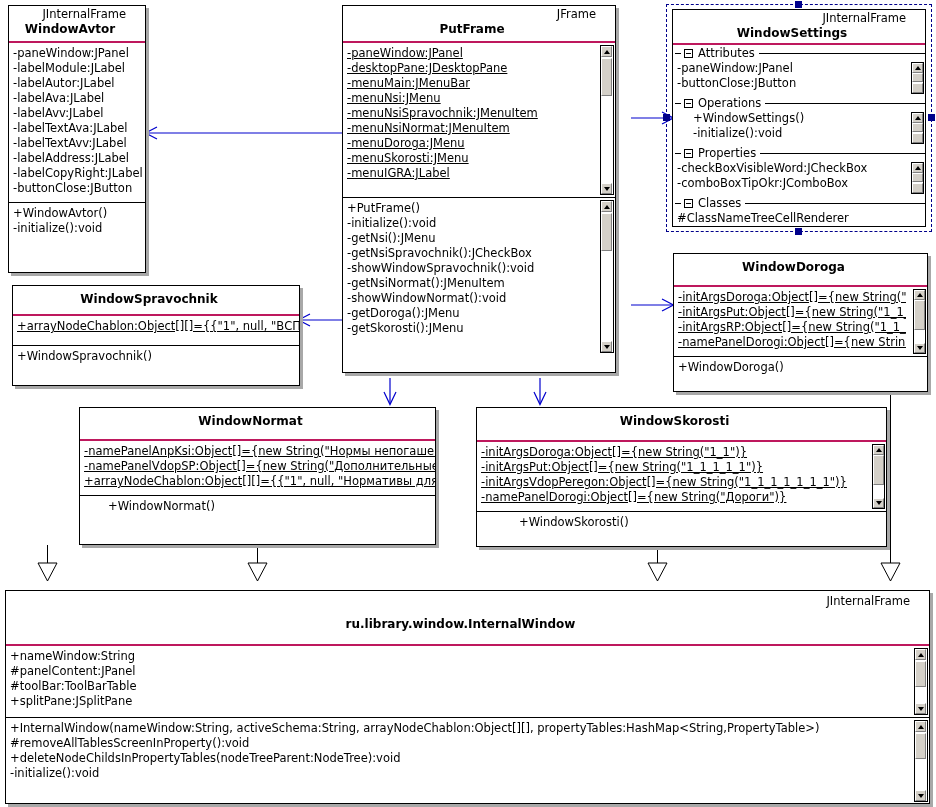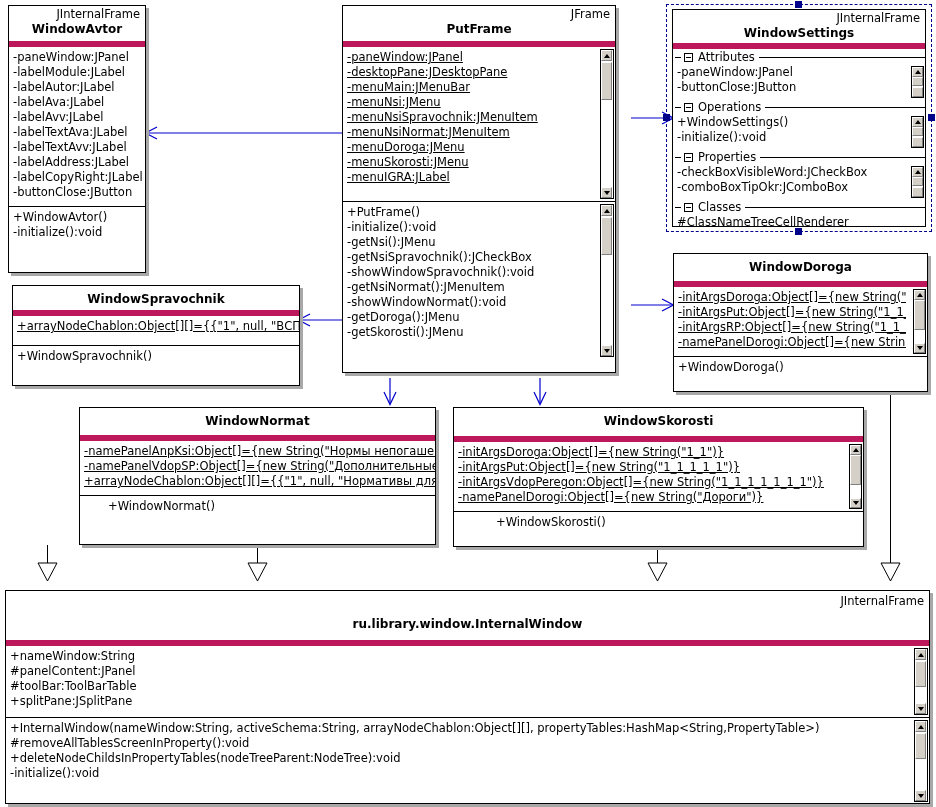--- a/index.html
+++ b/index.html
@@ -41,22 +41,22 @@
   .handle {
     position: absolute;
     width: 7px;
     height: 7px;
     background: #00008b;
     border: 1px solid #00008b;
     box-sizing: border-box;
   }
 
   .uml-head {
-    padding: 2px 5px 4px 5px;
-    border-bottom: 6px solid #be185d;
+    padding: 2px 19px 4px 5px;
+    border-bottom: 2px solid #be185d;
     box-sizing: border-box;
   }
   .stereo {
     text-align: right;
     font-size: 11.5px;
     line-height: 13px;
     white-space: nowrap;
   }
   .cname {
     text-align: center;
@@ -344,21 +344,21 @@
         <div class="arw dn"></div>
       </div>
     </div>
 
     <div class="sechead">
       <span class="dash-l"></span>
       <span class="boxm"></span>
       <span class="sectxt">Operations</span>
       <span class="rule"></span>
     </div>
-    <div class="secbody" style="height:34px;">
+    <div class="secbody" style="height:34px;margin-left:16px;">
       <div class="feat">+WindowSettings()</div>
       <div class="feat">-initialize():void</div>
       <div class="vscroll tiny" style="top:1px; bottom:1px;">
         <div class="arw up">
             <i></i>
           </div>
         <div class="thumb"></div>
         <div class="arw dn"></div>
       </div>
     </div>
@@ -435,21 +435,21 @@
     <div class="compartment" style="height:55px;">
       <div class="feat stat" style="width:352px;">-namePanelAnpKsi:Object[]={new String("Нормы непогашенного ускорения")}</div>
       <div class="feat stat" style="width:352px;">-namePanelVdopSP:Object[]={new String("Дополнительные нормативы")}</div>
       <div class="feat stat" style="width:352px;">+arrayNodeChablon:Object[][]={{"1", null, "Нормативы для расчёта", null}}</div>
     </div>
     <div class="compartment" style="height:48px; border-bottom:none;margin-left:24px;">
       <div class="feat">+WindowNormat()</div>
     </div>
   </div>
 
-  <div class="uml" style="left:453px; top:407px; width:411px; height:140px;">
+  <div class="uml" style="left:476px; top:407px; width:411px; height:140px;">
     <div class="uml-head nostereo" style="height:34px;">
       <div class="cname">WindowSkorosti</div>
     </div>
     <div class="compartment" style="height:70px;">
       <div class="feat stat" style="width:380px;">-initArgsDoroga:Object[]={new String("1_1")}</div>
       <div class="feat stat" style="width:380px;">-initArgsPut:Object[]={new String("1_1_1_1_1")}</div>
       <div class="feat stat" style="width:380px;">-initArgsVdopPeregon:Object[]={new String("1_1_1_1_1_1_1")}</div>
       <div class="feat stat" style="width:380px;">-namePanelDorogi:Object[]={new String("Дороги")}</div>
       <div class="vscroll tiny" style="top:2px; bottom:2px;">
         <div class="arw up">

